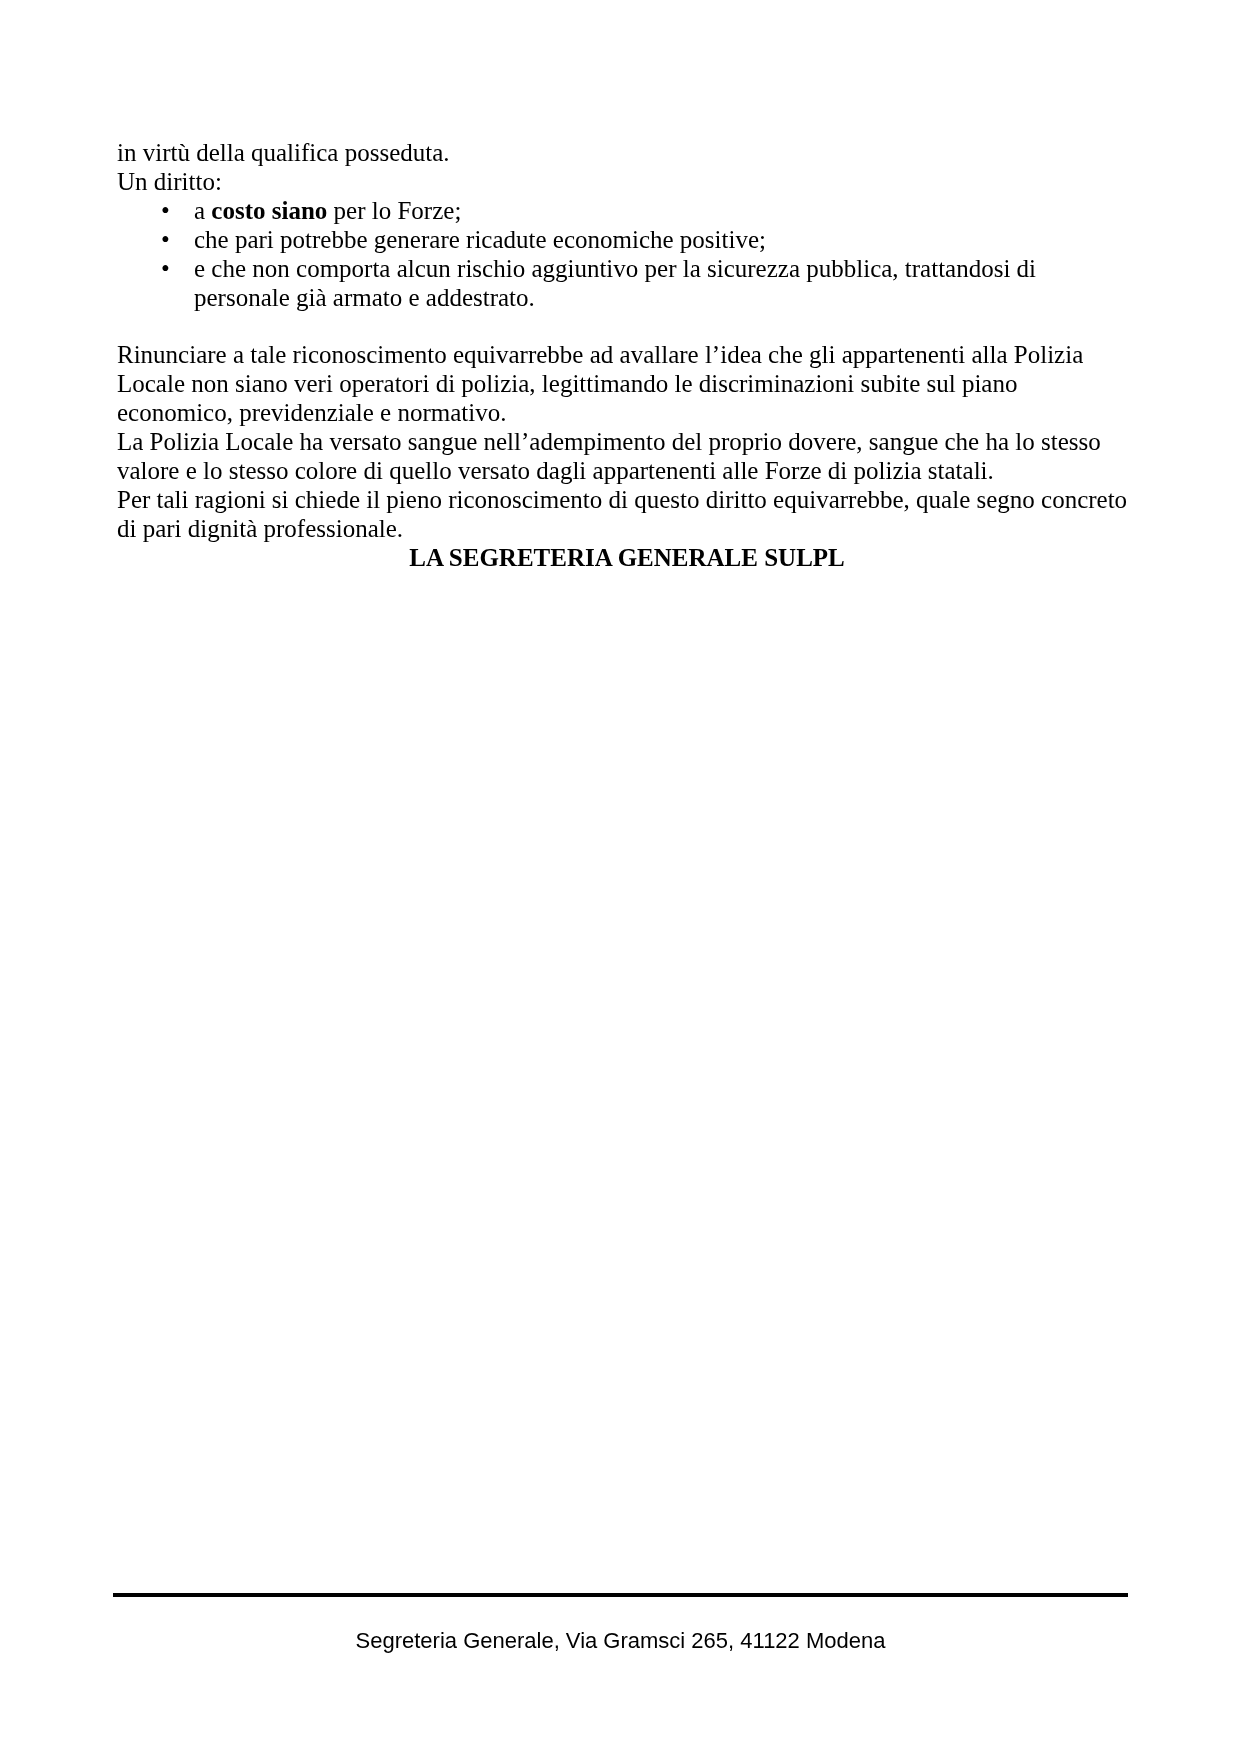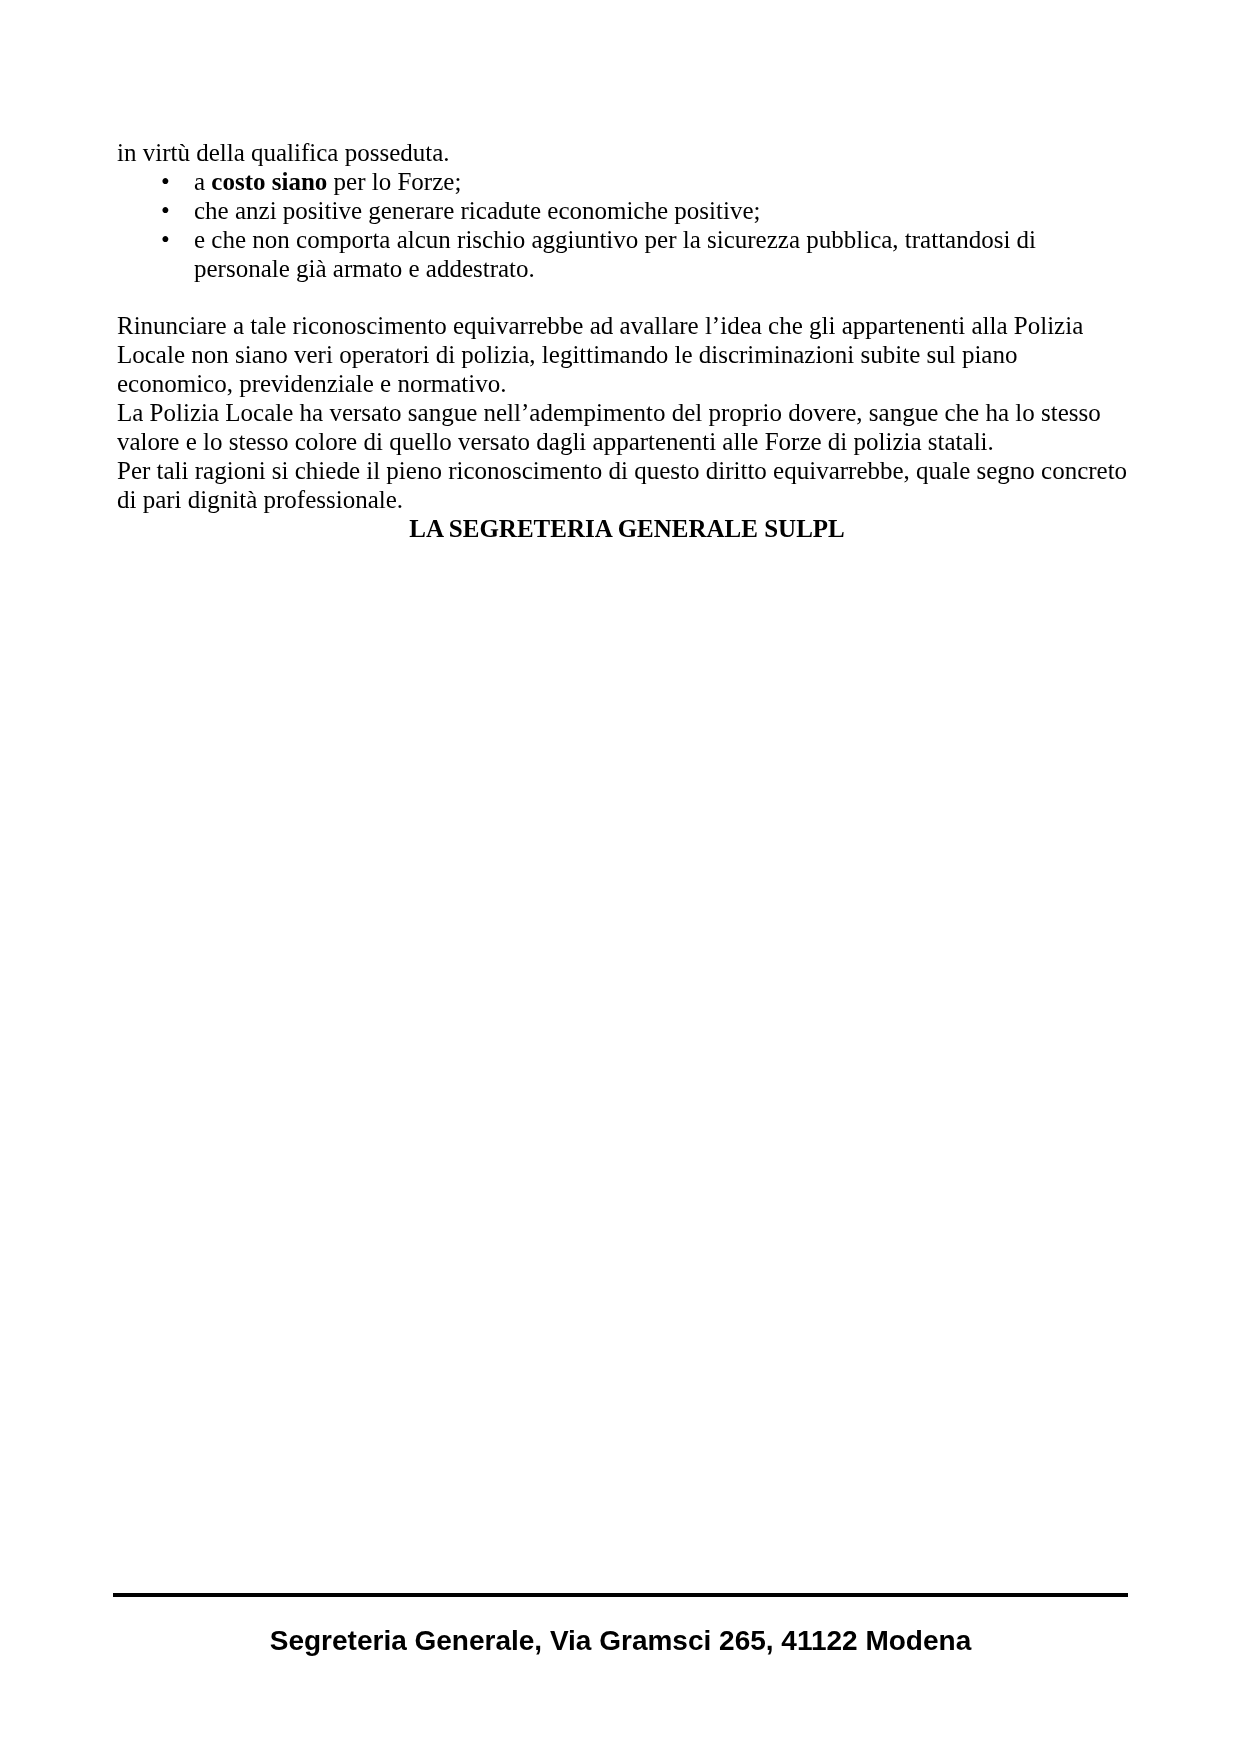--- a/index.html
+++ b/index.html
@@ -55,45 +55,45 @@
     position: absolute;
     left: 113px;
     top: 1593px;
     width: 1015px;
     border-top: 4px solid #000000;
   }
   .footer-text {
     margin-top: 31px;
     text-align: center;
     font-family: "Liberation Sans", sans-serif;
-    font-size: 28px;
+    font-size: 22px;
     line-height: 26px;
     color: #000000;
-    font-weight: bold;
   }
 </style>
 </head>
 <body>
 
 <div class="page">
 
   <div class="content">
 
     <p class="p-qualifica">in virtù della qualifica posseduta.</p>
 
 
+    <p class="p-un-diritto">Un diritto:</p>
 
     <ul class="bullet-list">
       <li class="bullet-item">
         <span class="bullet-dot">•</span>
         <span>a </span><b>costo siano</b><span> per lo Forze;</span>
       </li>
       <li class="bullet-item">
         <span class="bullet-dot">•</span>
-        <span>che anzi positive generare ricadute economiche positive;</span>
+        <span>che pari potrebbe generare ricadute economiche positive;</span>
       </li>
       <li class="bullet-item">
         <span class="bullet-dot">•</span>
         <span>e che non comporta alcun rischio aggiuntivo per la sicurezza pubblica, trattandosi di personale già armato e addestrato.</span>
       </li>
     </ul>
 
     <p class="p-rinuncia">Rinunciare a tale riconoscimento equivarrebbe ad avallare l’idea che gli appartenenti alla Polizia Locale non siano veri operatori di polizia, legittimando le discriminazioni subite sul piano economico, previdenziale e normativo.</p>
 
     <p class="p-sangue">La Polizia Locale ha versato sangue nell’adempimento del proprio dovere, sangue che ha lo stesso valore e lo stesso colore di quello versato dagli appartenenti alle Forze di polizia statali.</p>

